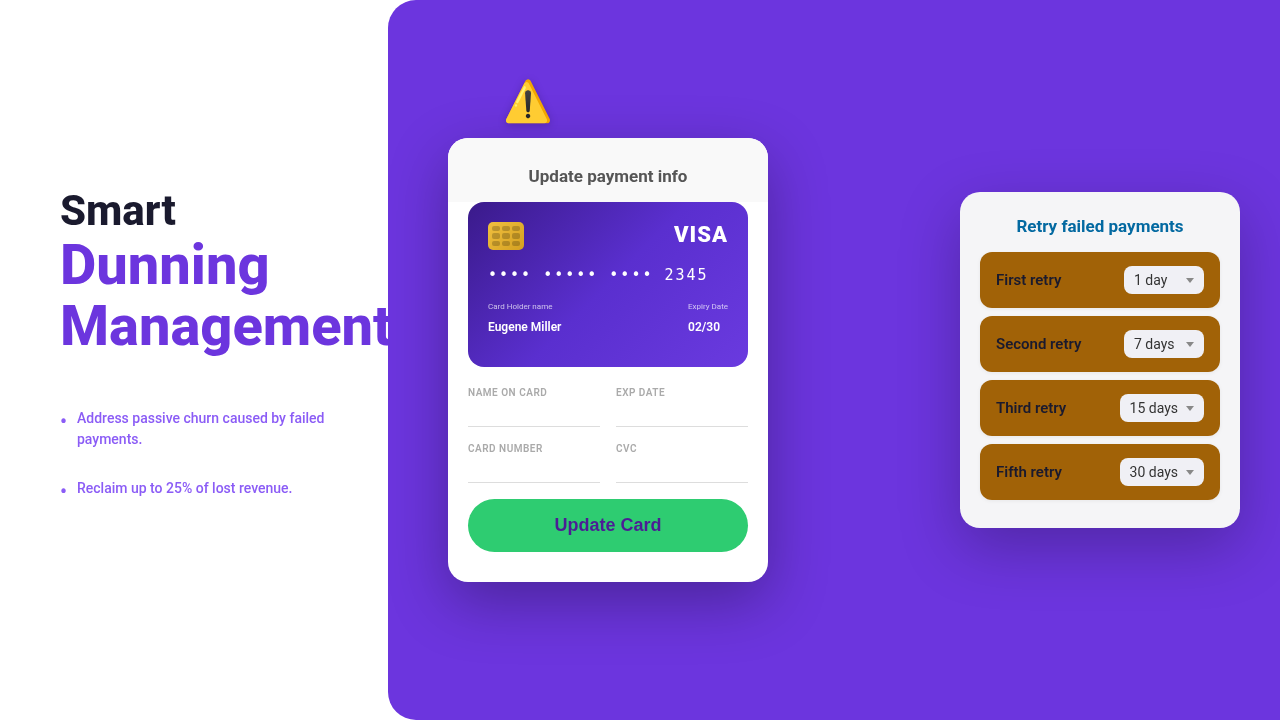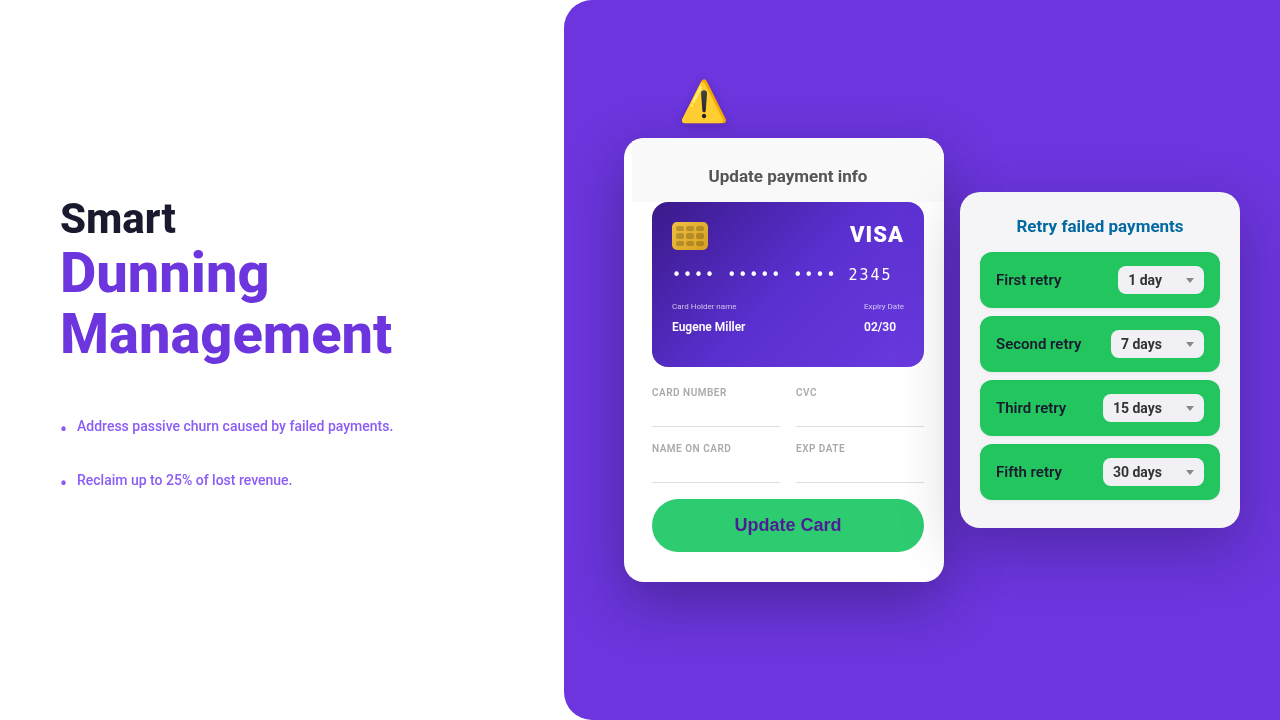--- a/index.html
+++ b/index.html
@@ -7,21 +7,21 @@
       font-family: -apple-system, BlinkMacSystemFont, 'Segoe UI', Roboto, sans-serif;
       background: #fff;
       width: 1280px;
       height: 720px;
       overflow: hidden;
       display: flex;
       align-items: stretch;
     }
 
     .left-panel {
-      width: 564px;
+      width: 388px;
       flex-shrink: 0;
       display: flex;
       align-items: center;
       padding: 60px 60px;
       background: #fff;
     }
 
     .left-content {
       max-width: 380px;
     }
@@ -76,21 +76,21 @@
 
     
     .payment-modal {
       position: absolute;
       left: 60px;
       top: 50%;
       transform: translateY(-50%);
       background: #fff;
       border-radius: 20px;
       width: 320px;
-      padding: 0 0 30px 8px;
+      padding: 0 0 30px 0;
       box-shadow: 0 20px 60px rgba(0,0,0,0.3);
       overflow: hidden;
       z-index: 2;
     }
 
     .warning-icon {
       position: absolute;
       top: 78px;
       left: 115px;
       font-size: 40px;
@@ -234,21 +234,21 @@
 
     .retry-panel-title {
       text-align: center;
       font-size: 17px;
       font-weight: 700;
       color: #0369a1;
       margin-bottom: 16px;
     }
 
     .retry-row {
-      background: #22c55e;
+      background: #a16207;
       border-radius: 12px;
       display: flex;
       align-items: center;
       justify-content: space-between;
       padding: 14px 16px;
       margin-bottom: 8px;
       box-shadow: 0 1px 4px rgba(0,0,0,0.06);
     }
 
     .retry-label {
@@ -258,22 +258,22 @@
     }
 
     .retry-select {
       display: flex;
       align-items: center;
       background: #f0f0f5;
       border-radius: 8px;
       padding: 6px 10px;
       font-size: 14px;
       color: #333;
-      font-weight: 700;
-      gap: 24px;
+      font-weight: 400;
+      gap: 8px;
       cursor: pointer;
       min-width: 80px;
       justify-content: space-between;
     }
 
     .chevron-down {
       display: inline-block;
       width: 0;
       height: 0;
       border-left: 4px solid transparent;
@@ -330,35 +330,35 @@
         <div>
           <div class="expiry-label">Expiry Date</div>
           <div class="expiry-date">02/30</div>
         </div>
       </div>
     </div>
 
     <div class="form-section">
       <div class="form-row">
         <div class="form-field">
+          <label>NAME ON CARD</label>
+          <input type="text" style="">
+        </div>
+        <div class="form-field">
+          <label>EXP DATE</label>
+          <input type="text" style="">
+        </div>
+      </div>
+      <div class="form-row">
+        <div class="form-field">
           <label>CARD NUMBER</label>
           <input type="text" style="">
         </div>
         <div class="form-field">
           <label>CVC</label>
-          <input type="text" style="">
-        </div>
-      </div>
-      <div class="form-row">
-        <div class="form-field">
-          <label>NAME ON CARD</label>
-          <input type="text" style="">
-        </div>
-        <div class="form-field">
-          <label>EXP DATE</label>
           <input type="text" style="">
         </div>
       </div>
     </div>
 
     <button class="update-btn">Update Card</button>
   </div>
 
   <div class="retry-panel">
     <div class="retry-panel-title">Retry failed payments</div>

